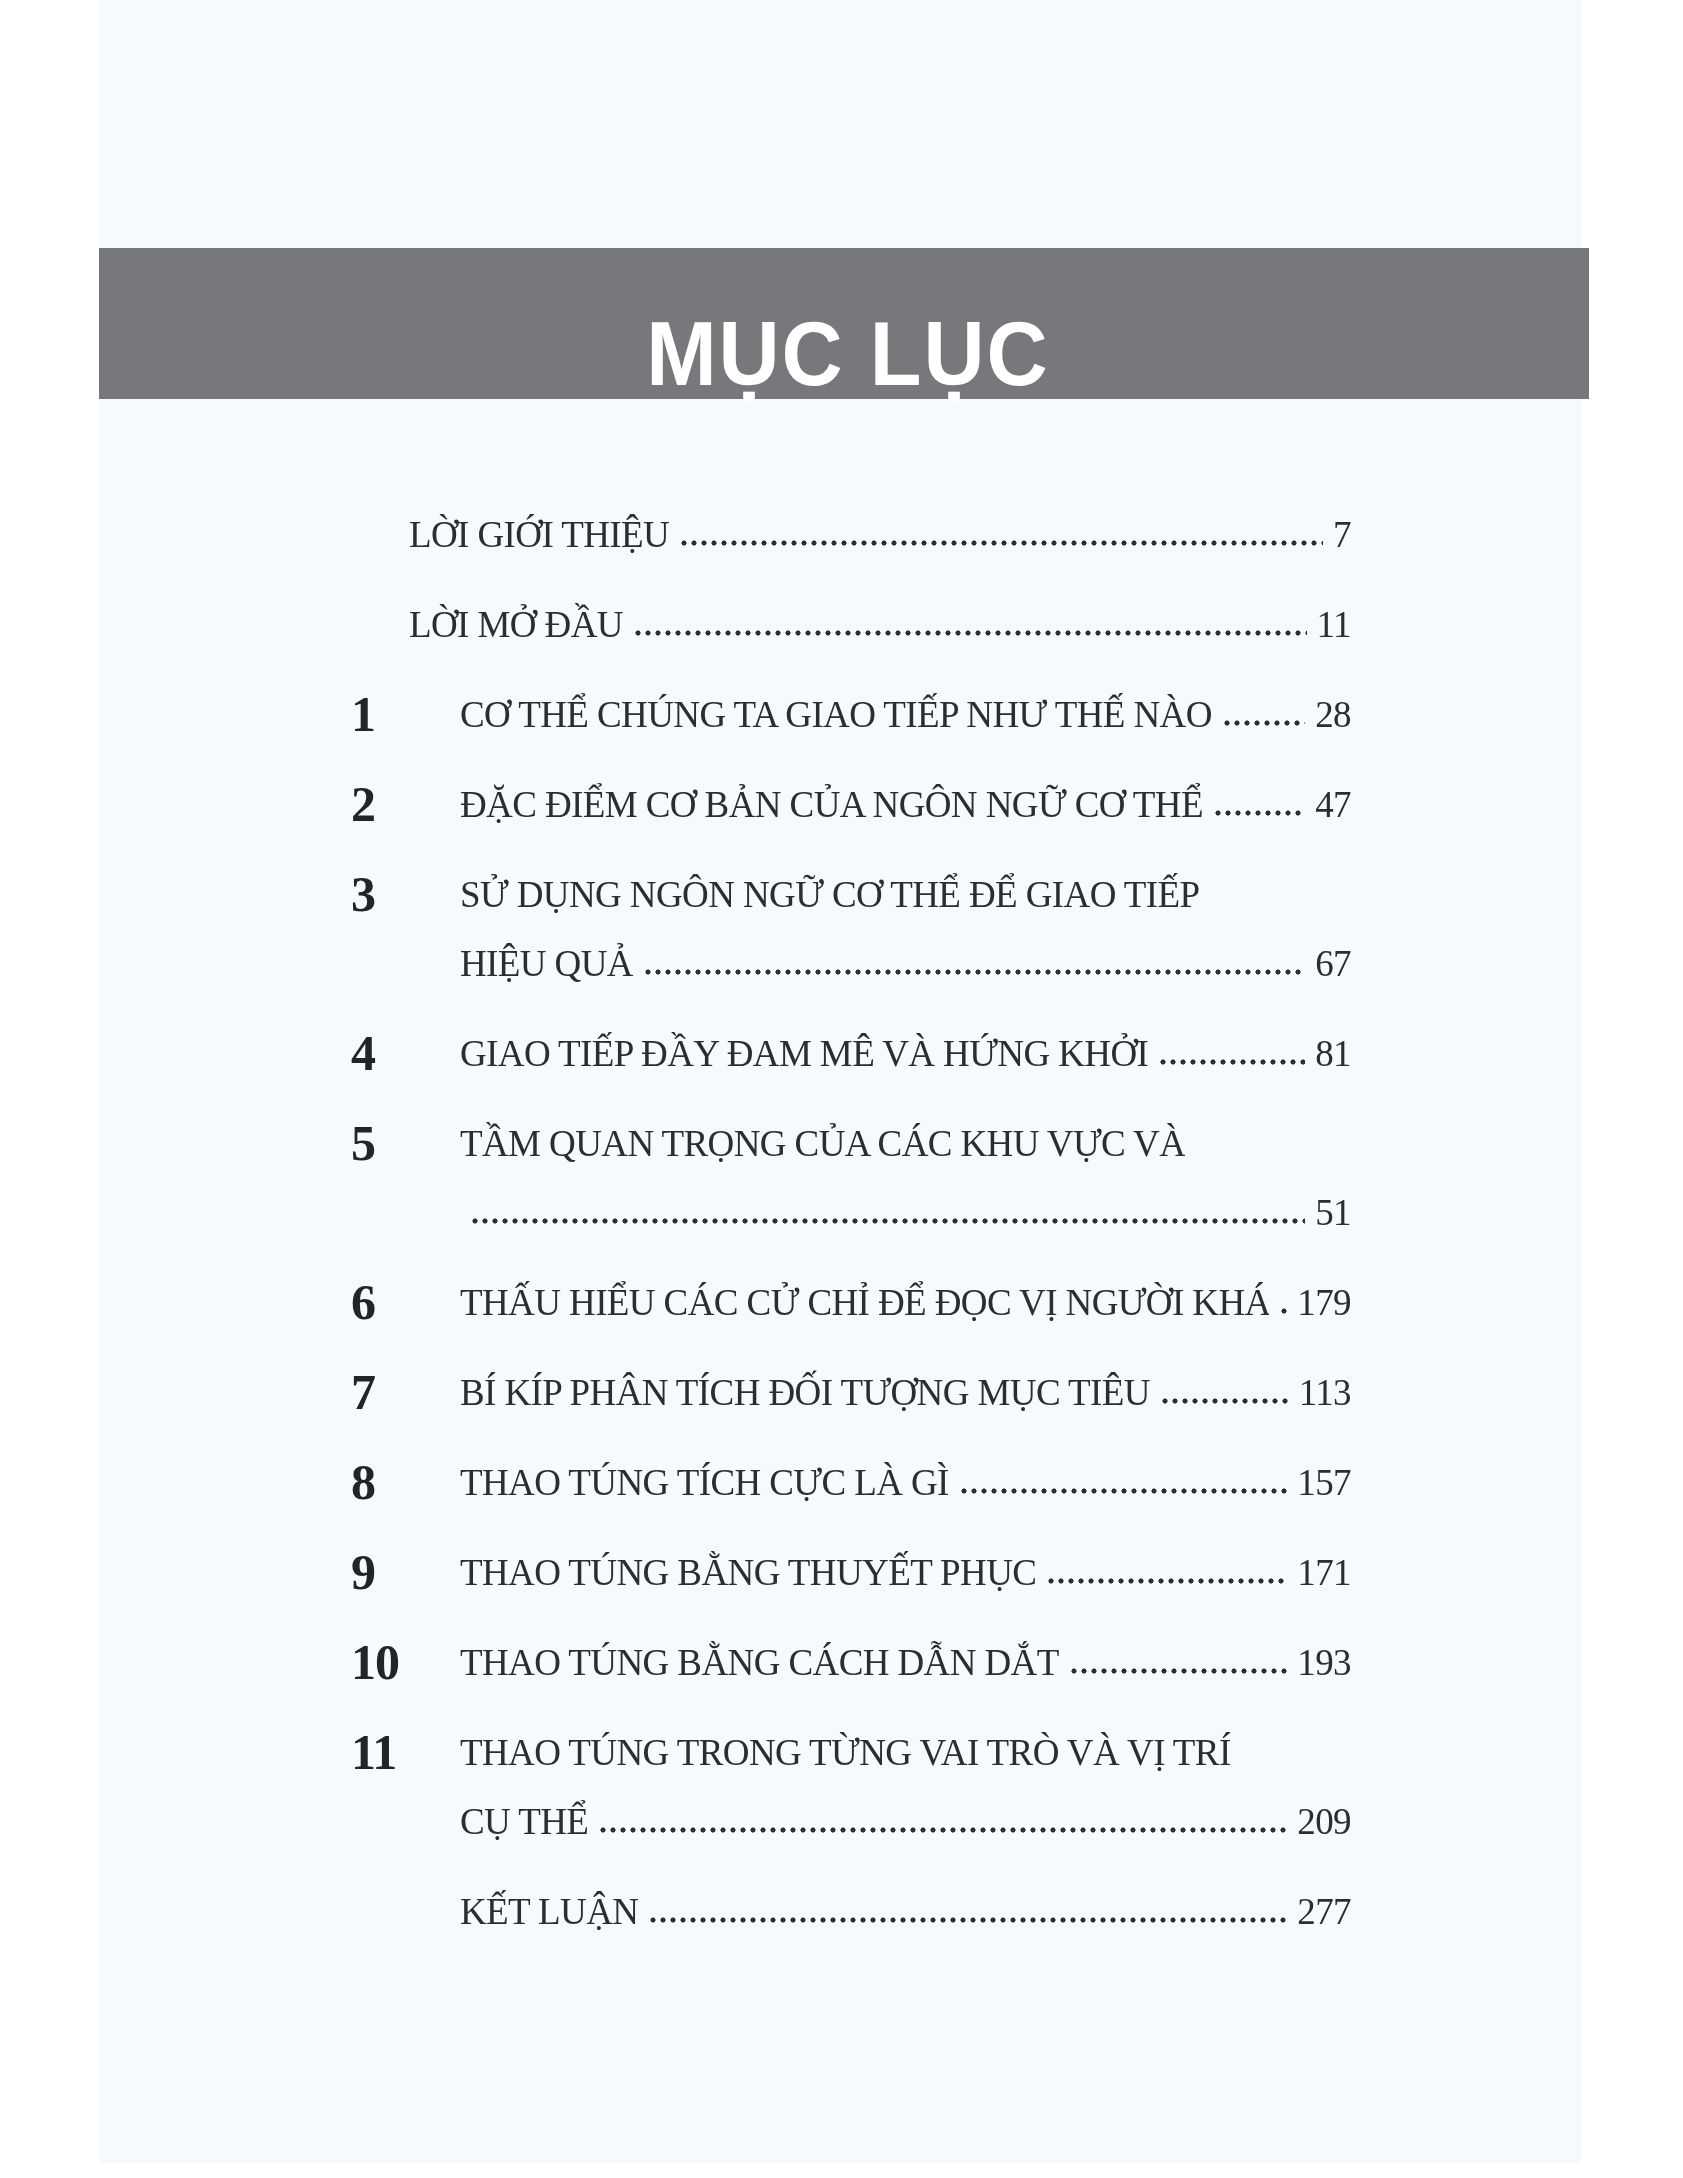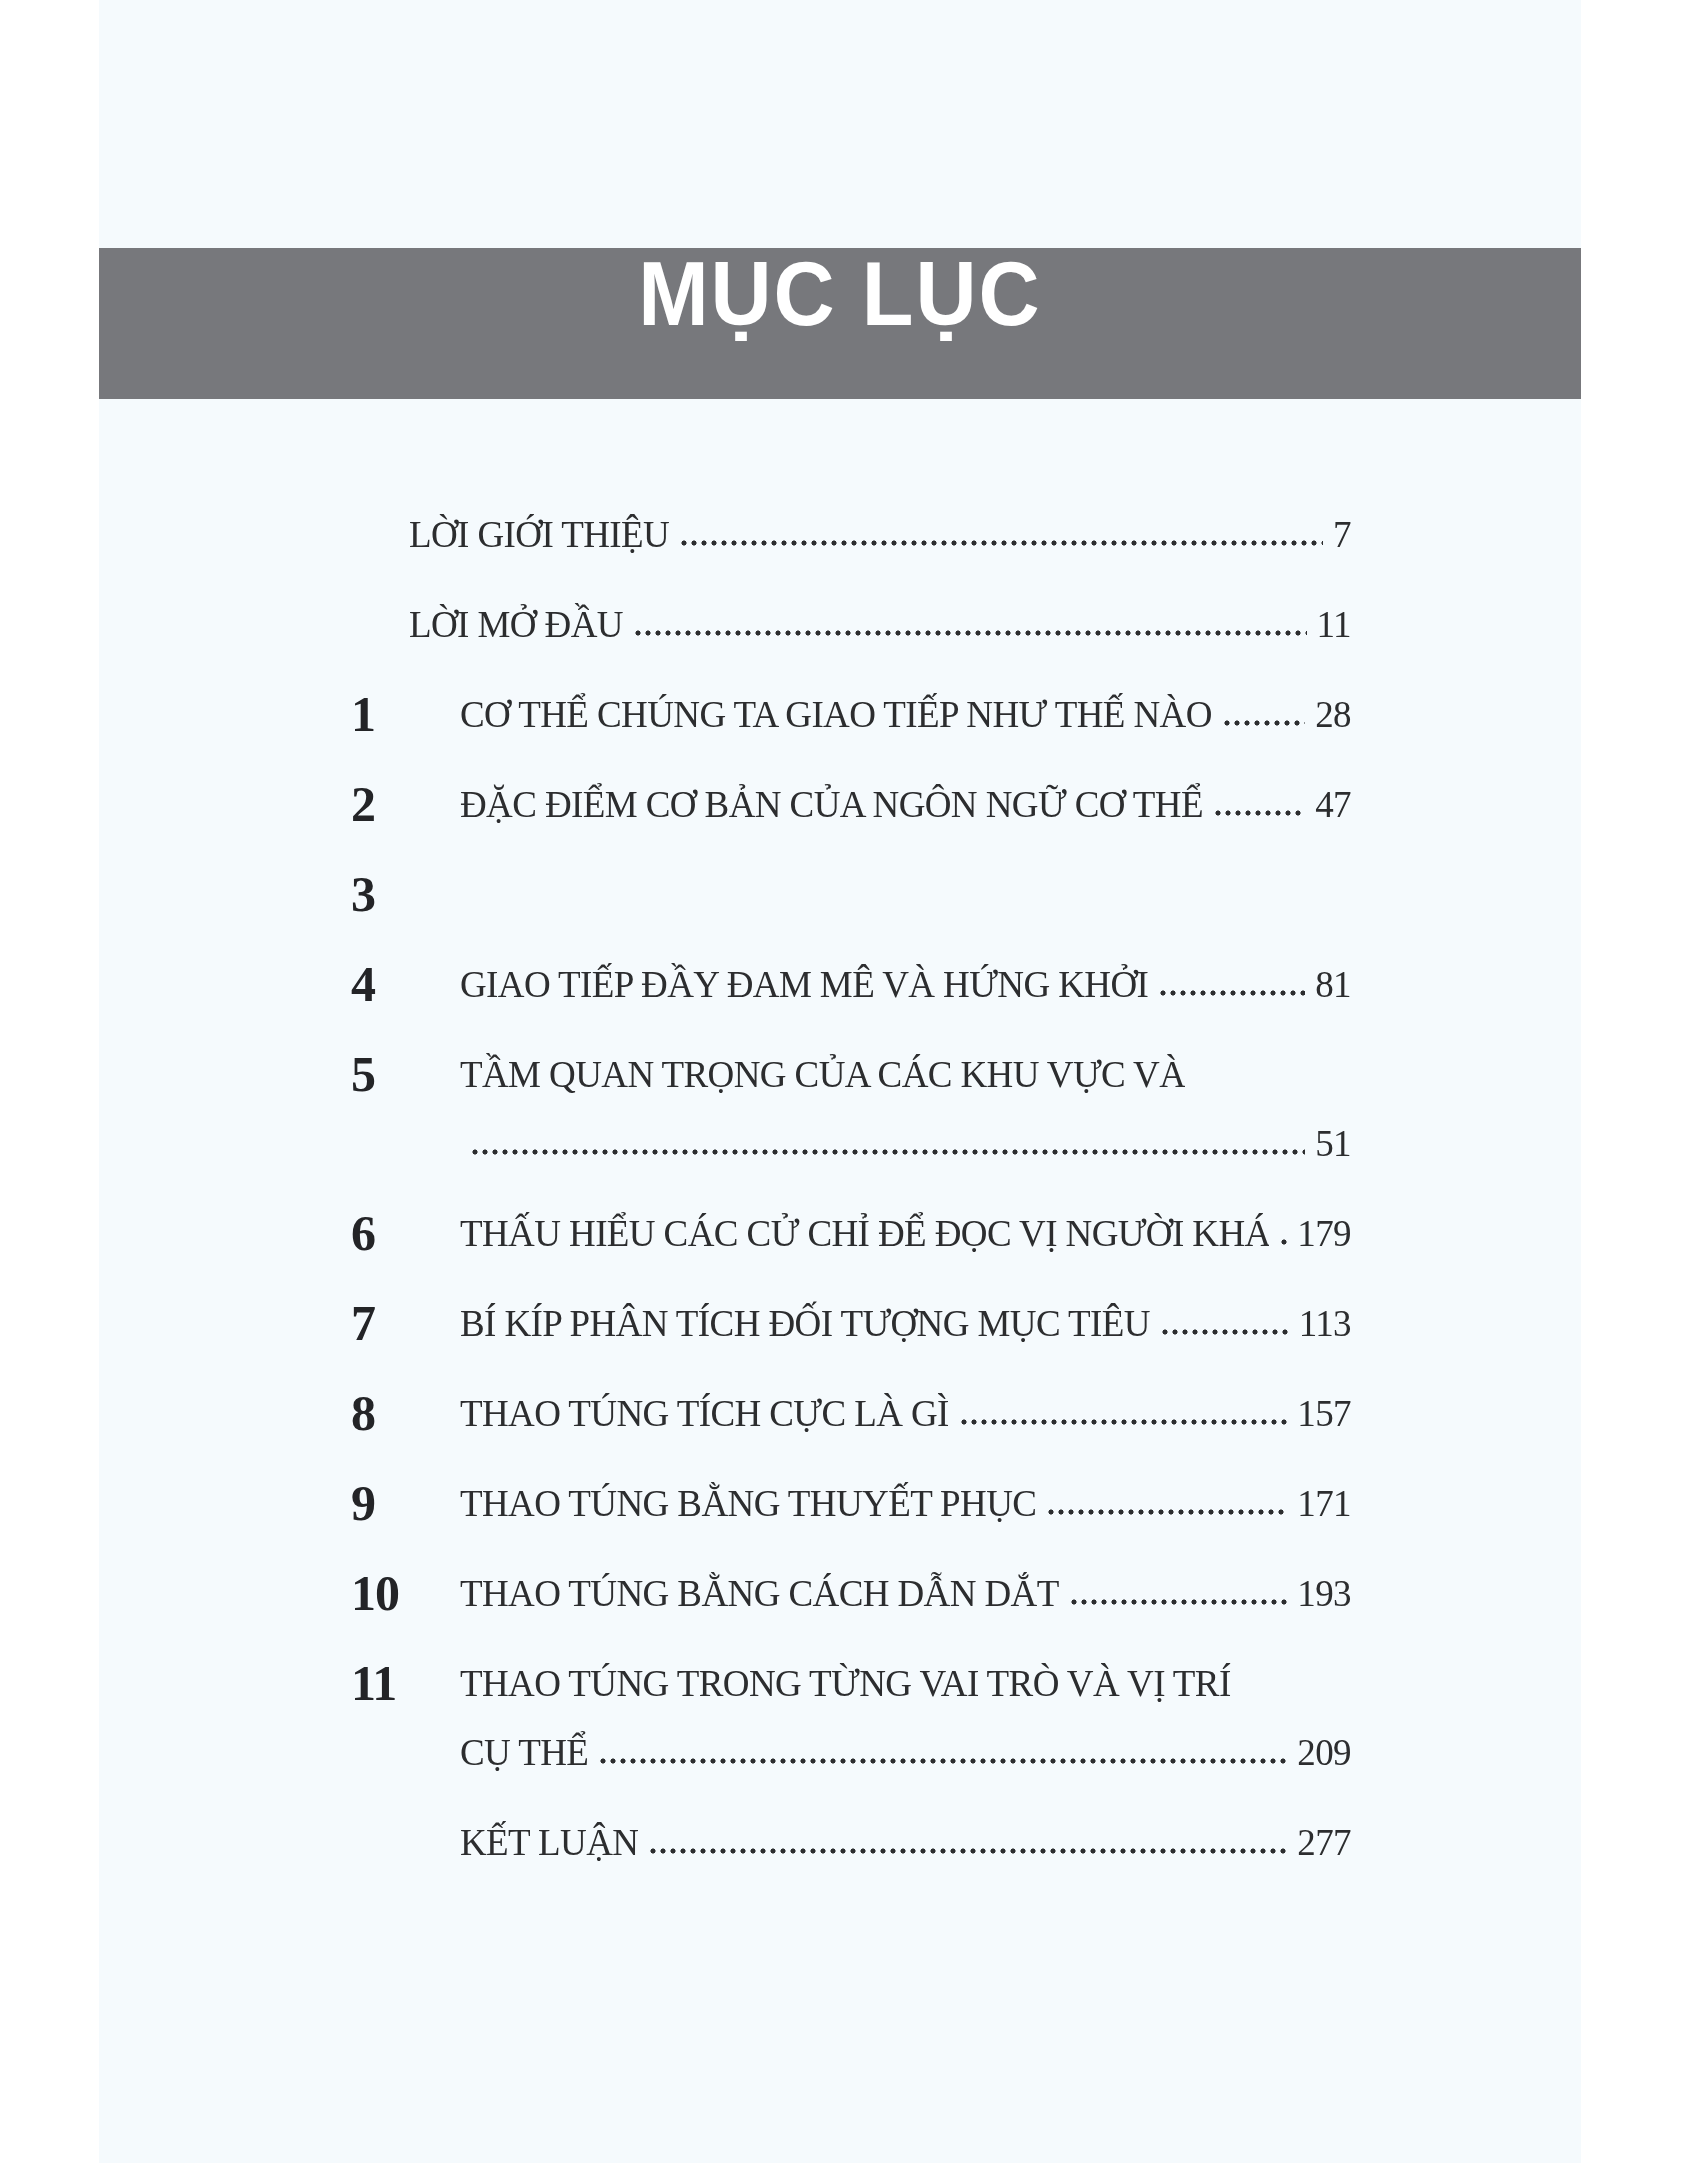--- a/index.html
+++ b/index.html
@@ -13,21 +13,21 @@
     font-family:"Liberation Sans","DejaVu Sans",sans-serif;
     position:relative;
   }
   .page{
     position:absolute;left:99px;top:0;width:1482px;height:2163px;
     background:var(--page-bg);
   }
   .banner{
     position:absolute;left:0;top:248px;width:100%;height:151px;
     background:var(--banner-gray);
-    display:flex;align-items:flex-start;justify-content:center;
+    display:flex;align-items:flex-end;justify-content:center;padding-left:8px;
   }
   .banner-title{
     margin:0;color:#ffffff;font-size:91px;font-weight:700;
     letter-spacing:2px;transform:scaleX(0.93);transform-origin:center;
     line-height:1;
   }
   .toc{
     position:absolute;left:252px;top:500px;width:1000px;font-family:Liberation Serif, serif;
   }
   .toc-row{
@@ -100,20 +100,31 @@
       <div class="line line1">
         <span class="title">ĐẶC ĐIỂM CƠ BẢN CỦA NGÔN NGỮ CƠ THỂ</span>
         <span class="leader"></span>
         <span class="page-num">47</span>
       </div>
 
     </div>
   </div>
       <div class="toc-row">
     <div class="num">3</div>
+    <div class="entry">
+      <div class="line line1">
+        <span class="title">SỬ DỤNG NGÔN NGỮ CƠ THỂ ĐỂ GIAO TIẾP</span>
+
+      </div>
+      <div class="line line2">
+        <span class="title">HIỆU QUẢ</span>
+        <span class="leader"></span>
+        <span class="page-num">67</span>
+      </div>
+    </div>
   </div>
       <div class="toc-row">
     <div class="num">4</div>
     <div class="entry">
       <div class="line line1">
         <span class="title">GIAO TIẾP ĐẦY ĐAM MÊ VÀ HỨNG KHỞI</span>
         <span class="leader"></span>
         <span class="page-num">81</span>
       </div>
 

